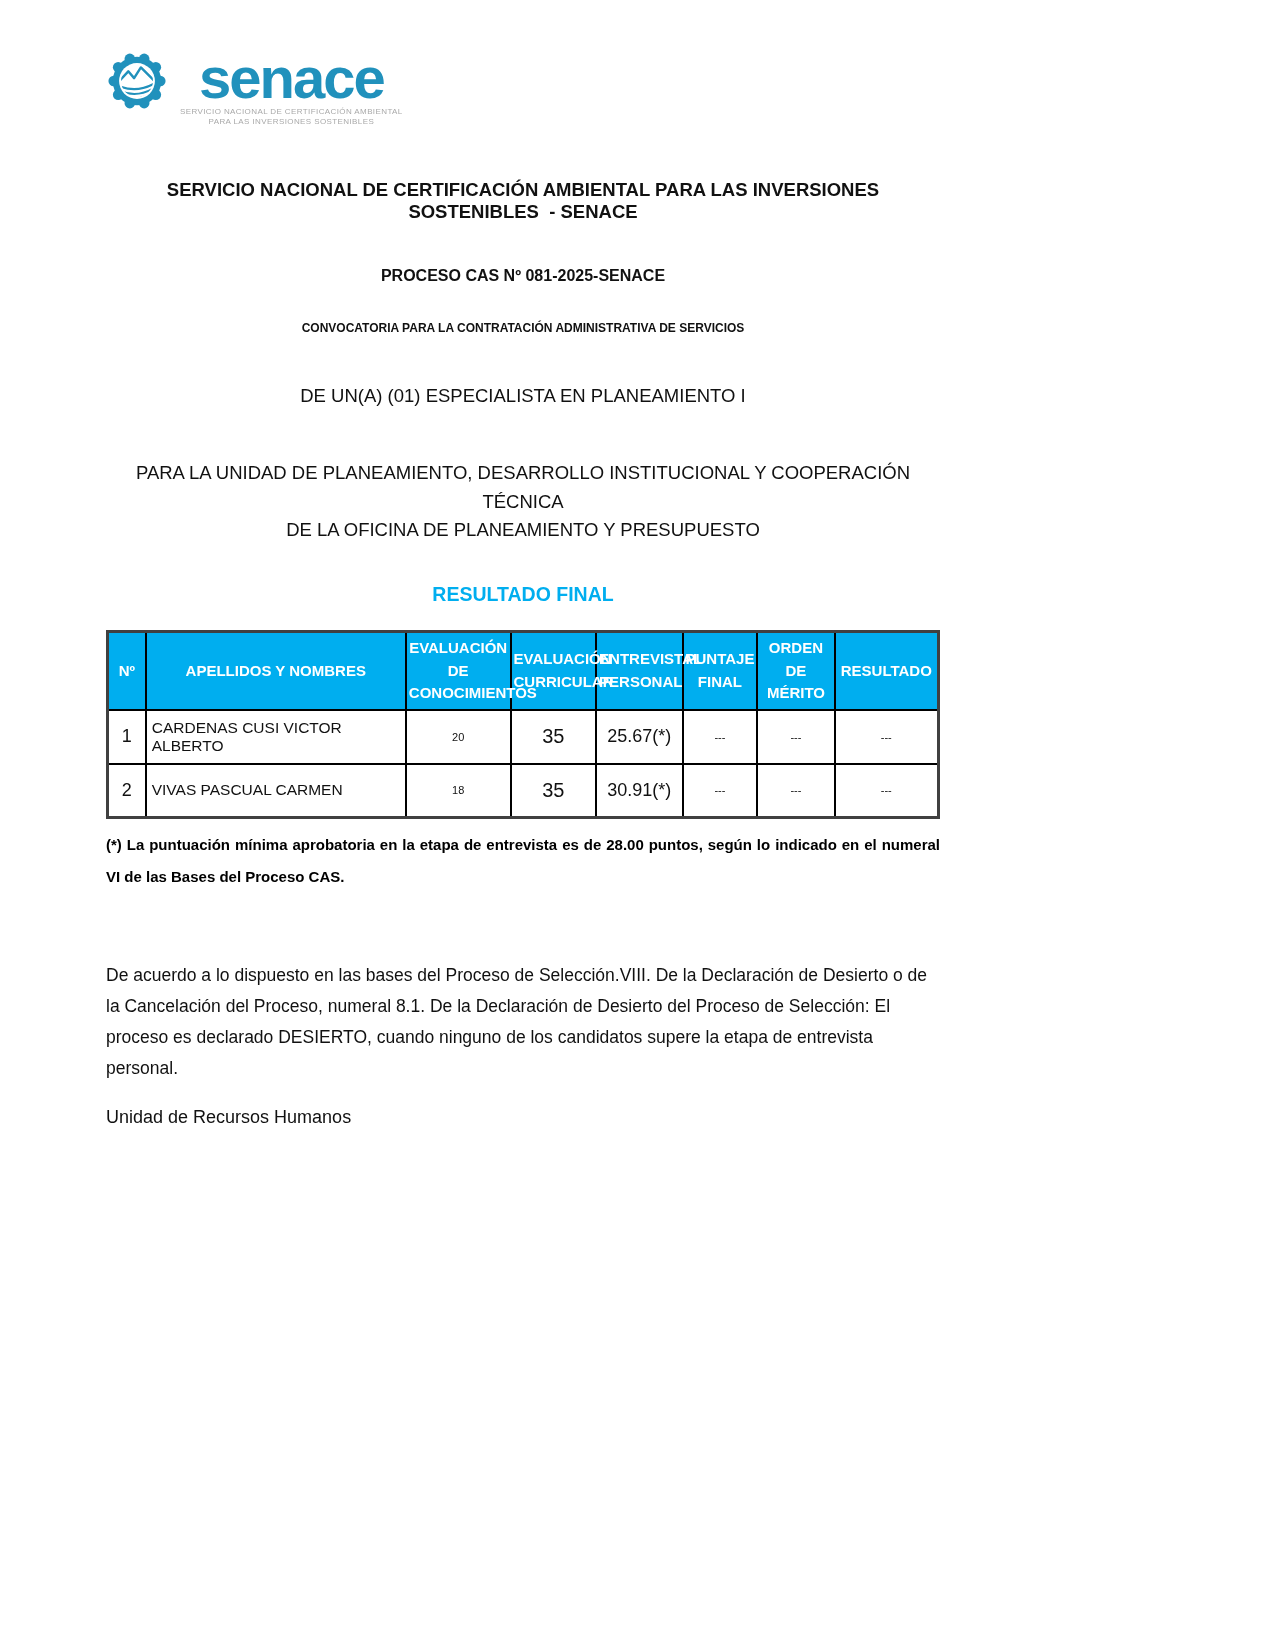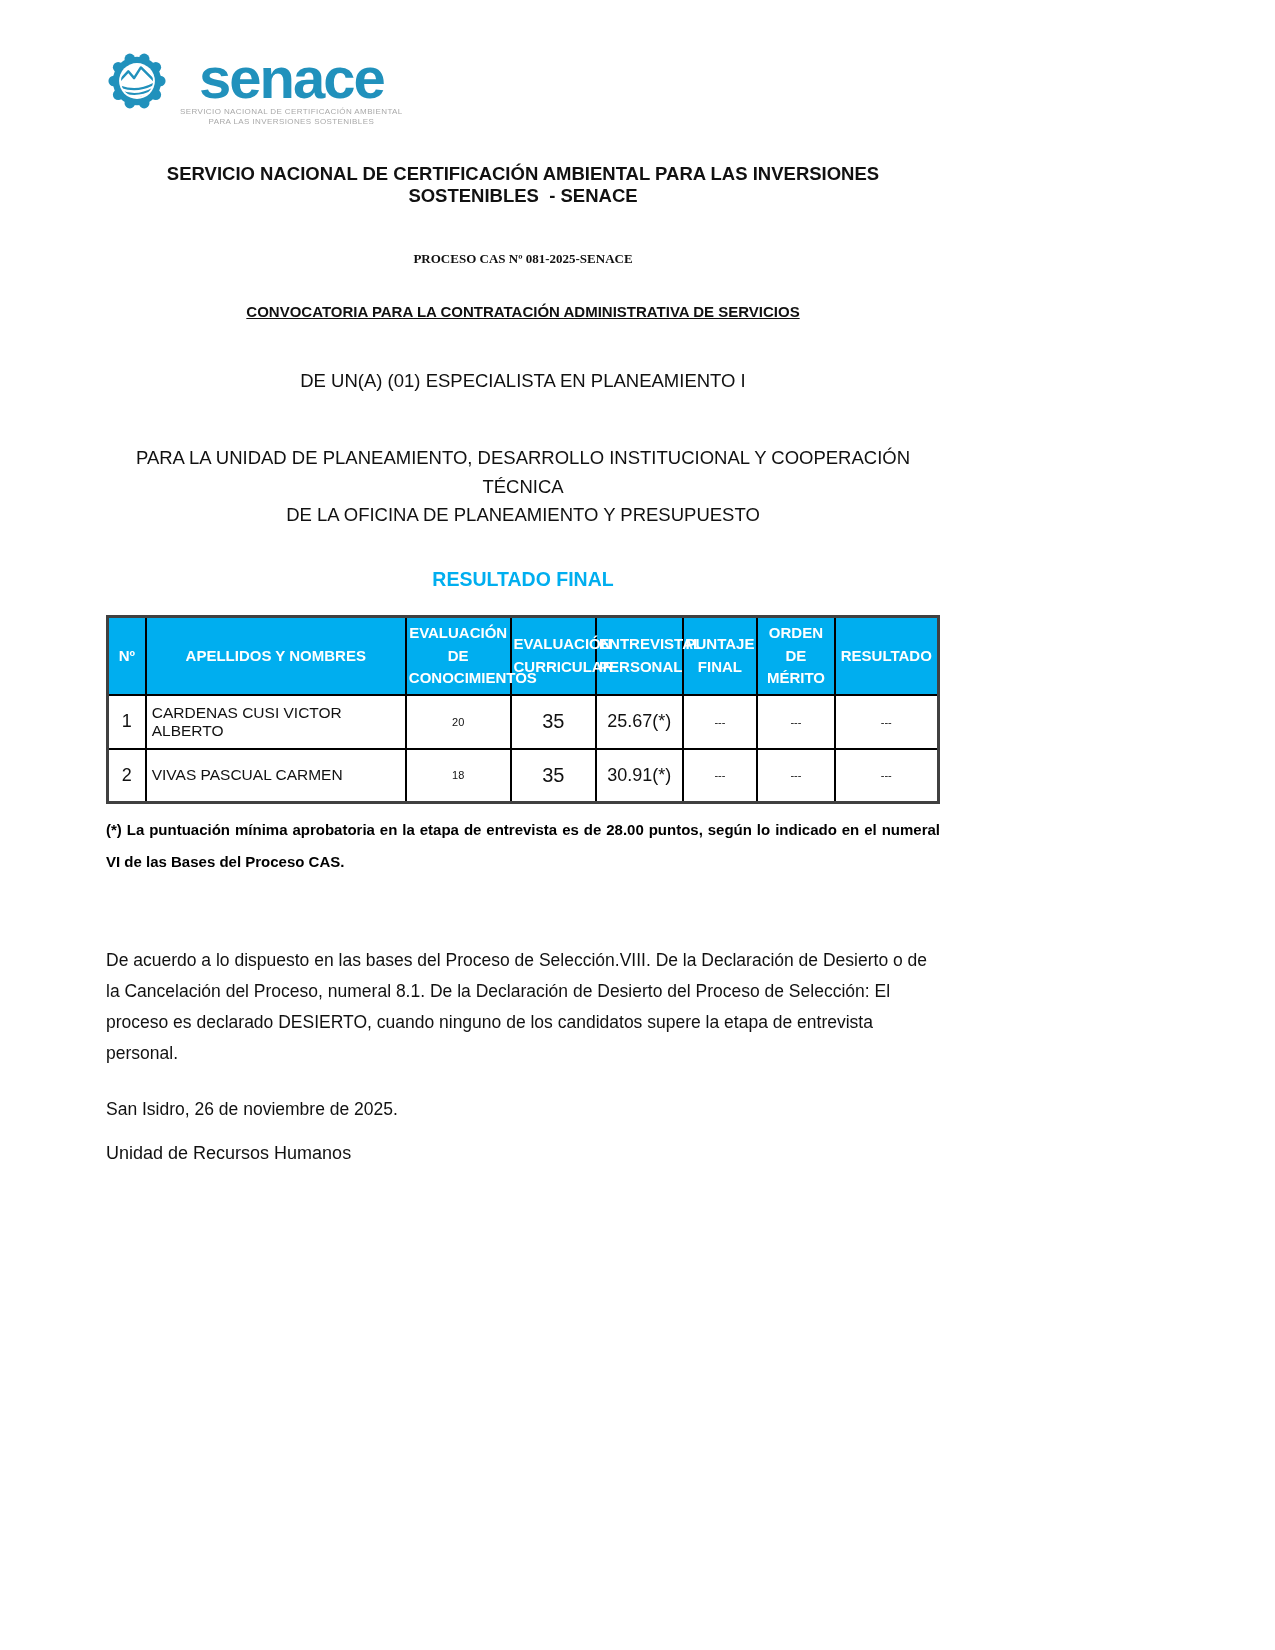--- a/index.html
+++ b/index.html
@@ -21,23 +21,23 @@
     font-size: 58px; font-weight: bold; line-height: 0.95;
     letter-spacing: -2px; color: #2191BC;
   }
   .tagline { margin-top: 2px; text-align: center; color: #a9a9a9;
     font-size: 8px; letter-spacing: 0.4px; line-height: 1.25; white-space: nowrap; }
 
   
   .t-center { text-align: center; }
   .prewrap { white-space: pre-wrap; }
   h1, h2, h3, p { margin: 0; font-weight: normal; }
-  .doc-title   { margin-top: 36px; font-size: 18.5px; font-weight: bold; text-align: center; }
-  .proc-title  { margin-top: 44px; font-size: 13px; font-weight: bold; font-family: Liberation Serif, serif; }
-  .call-title  { margin-top: 36px; font-size: 15px; font-weight: bold; text-decoration: underline; }
+  .doc-title   { margin-top: 52px; font-size: 18.5px; font-weight: bold; text-align: center; }
+  .proc-title  { margin-top: 44px; font-size: 16px; font-weight: bold; }
+  .call-title  { margin-top: 36px; font-size: 12px; font-weight: bold; }
   .pos-title   { margin-top: 50px; font-size: 18.5px; }
   .unit-title  { margin-top: 52px; font-size: 18.5px; line-height: 1.55; }
   .section-title { margin-top: 38px; font-size: 19.5px; font-weight: bold; }
 
   
   table.results {
     margin-top: 24px; width: 100%;
     border-collapse: collapse;
     border: 3px solid #404040;
     table-layout: fixed;
@@ -162,16 +162,15 @@
           <td class="col-puntaje">---</td>
           <td class="col-orden">---</td>
           <td class="col-resultado">---</td>
         </tr>
       </tbody>
   </table>
 
   <p class="footnote">(*) La puntuación mínima aprobatoria en la etapa de entrevista es de 28.00 puntos, según lo indicado en el numeral VI de las Bases del Proceso CAS.</p>
 
   <p class="body-par">De acuerdo a lo dispuesto en las bases del Proceso de Selección.VIII. De la Declaración de Desierto o de la Cancelación del Proceso, numeral 8.1. De la Declaración de Desierto del Proceso de Selección: El proceso es declarado DESIERTO, cuando ninguno de los candidatos supere la etapa de entrevista personal.</p>
-  <p class="date-line">San Isidro, 26 de noviembre de 2025.</p>
   <p class="signature">Unidad de Recursos Humanos</p>
 
 </div>
 
 </body></html>

